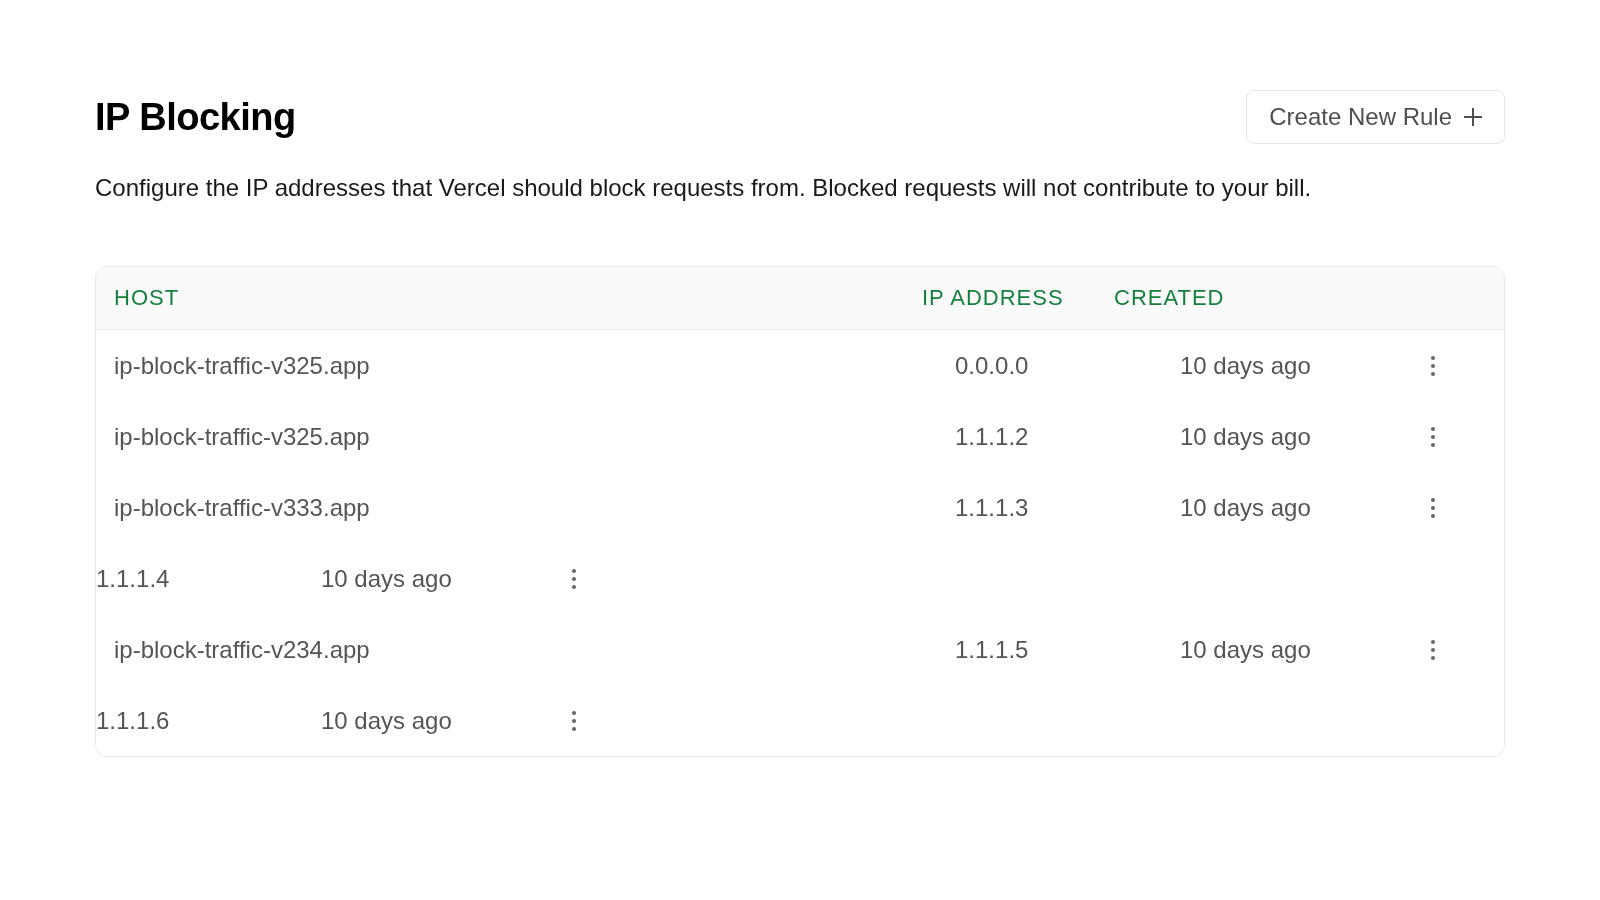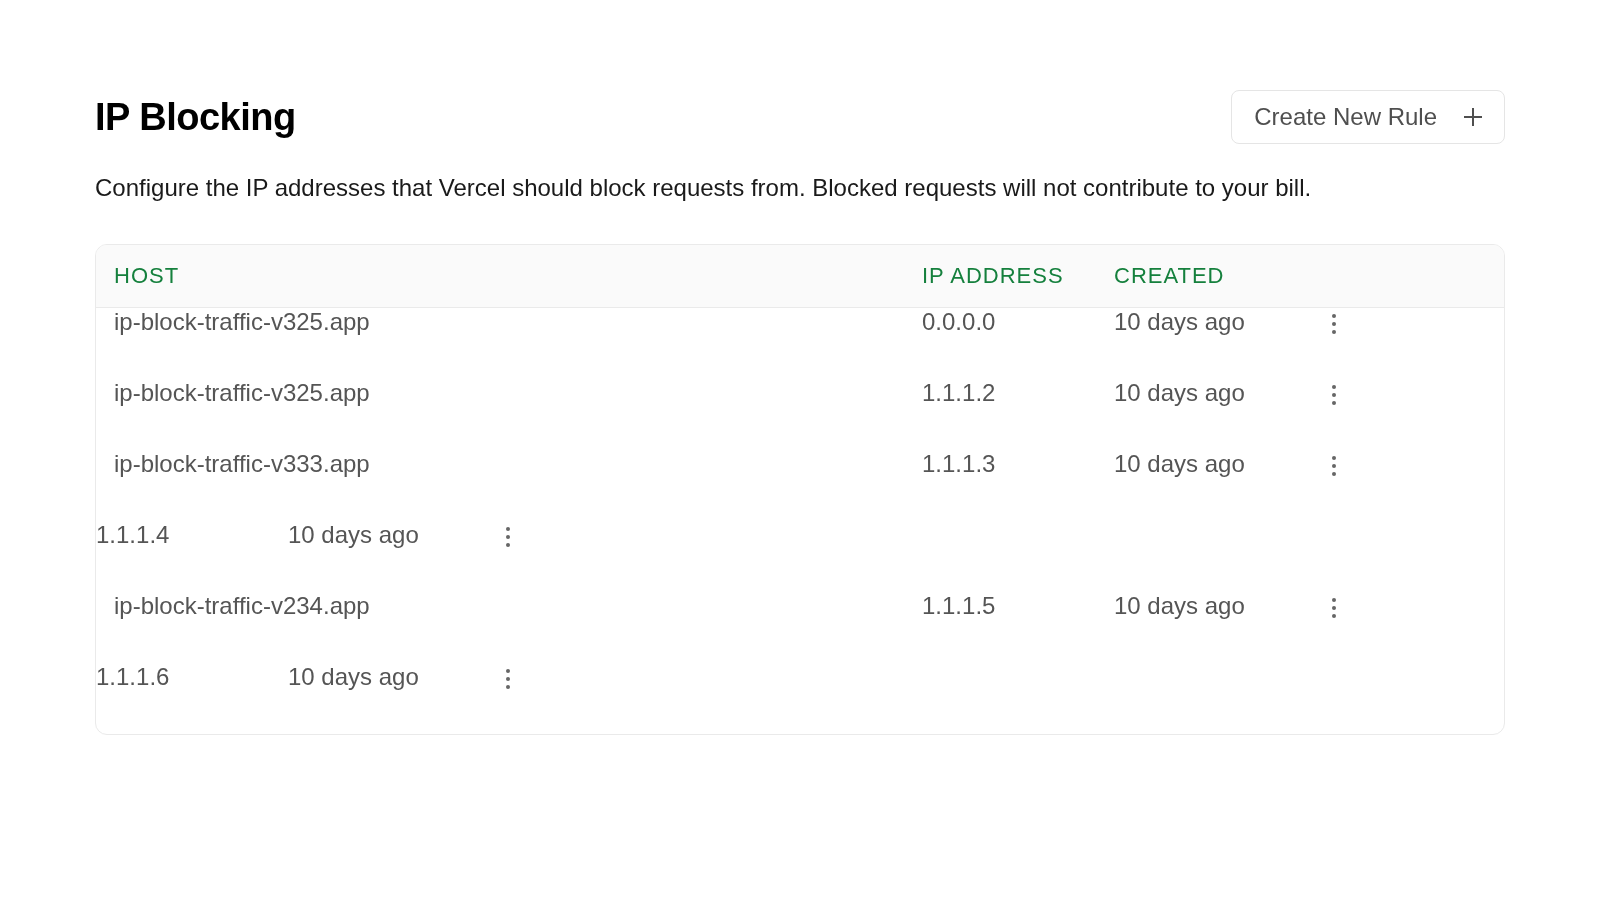--- a/index.html
+++ b/index.html
@@ -25,21 +25,21 @@
     }
     .page-title {
       font-size: 38px;
       font-weight: 700;
       color: #000;
       letter-spacing: -0.5px;
     }
     .create-button {
       display: inline-flex;
       align-items: center;
-      gap: 27px;
+      gap: 12px;
       padding: 12px 22px;
       border: 1px solid #e5e5e5;
       border-radius: 8px;
       background: #fff;
       color: #4f4f4f;
       font-size: 24px;
       font-weight: 400;
       cursor: pointer;
     }
     .plus-icon {
@@ -65,21 +65,21 @@
       top: 50%;
       left: 0;
       height: 2px;
       width: 100%;
       transform: translateY(-50%);
     }
     .description {
       font-size: 24px;
       color: #1a1a1a;
       line-height: 1.5;
-      margin-bottom: 38px;
+      margin-bottom: 60px;
     }
     .table {
       width: 100%;
       border: 1px solid #eaeaea;
       border-radius: 12px;
       overflow: hidden;
     }
     .table-header {
       display: flex;
       background: #fafafa;
@@ -95,22 +95,23 @@
     .col-host { flex: 0 0 826px; padding-left: 18px; }
     .col-ip { flex: 0 0 192px; }
     .col-created { flex: 0 0 190px; }
     .col-actions { flex: 0 0 60px; display: flex; justify-content: center; }
     .table-body {
       display: flex;
       flex-direction: column;
     }
     .table-row {
       display: flex;
-      align-items: flex-start;
+      align-items: center;
       min-height: 71px;
+      gap: 33px;
     }
     .td {
       font-size: 24px;
       color: #555;
     }
     .td.col-host { padding-left: 18px; }
     .more-button {
       width: 32px;
       height: 32px;
       display: flex;

